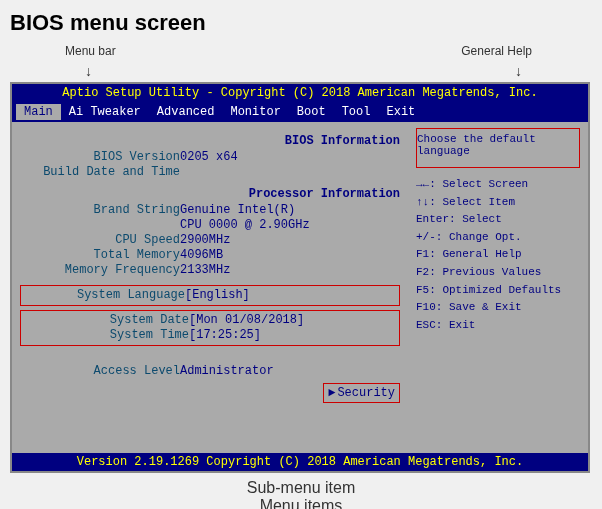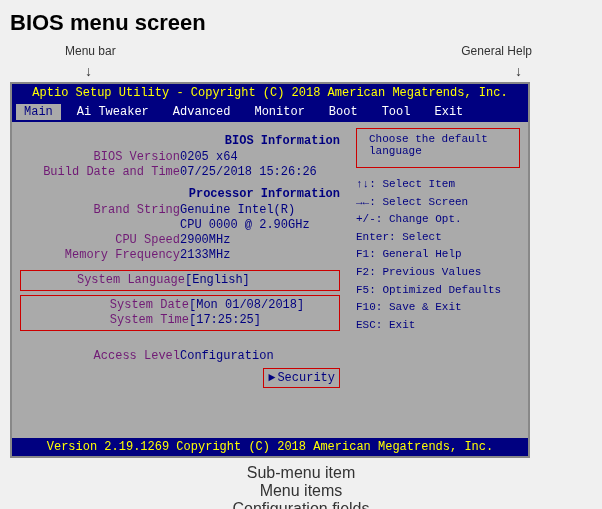--- a/index.html
+++ b/index.html
@@ -44,41 +44,41 @@
       margin-left: 75px;
     }
     .arrow-right-section {
       margin-right: 70px;
     }
 
     
     .bios-container {
       border: 2px solid #888;
       background: #aaaaaa;
-      width: 520px;
+      width: 580px;
       font-family: 'Courier New', monospace;
       font-size: 12px;
     }
 
     
     .bios-topbar {
       background: #000080;
       color: #ffff00;
       text-align: center;
       padding: 2px 4px;
       font-size: 12px;
       font-family: 'Courier New', monospace;
     }
 
     
     .bios-menubar {
       background: #000080;
       display: flex;
       padding: 2px 4px;
-      gap: 8px;
+      gap: 0;
     }
 
     .bios-menubar .menu-item {
       color: #ffffff;
       padding: 1px 8px;
       font-size: 12px;
       font-family: 'Courier New', monospace;
       cursor: pointer;
     }
 
@@ -118,37 +118,37 @@
       margin-bottom: 2px;
     }
 
     .info-row {
       display: flex;
       margin-bottom: 1px;
     }
 
     .info-label {
       min-width: 160px;
-      color: #701a75;
+      color: #0c4a6e;
     }
 
     .info-value {
       color: #000080;
     }
 
     .highlight-box {
       border: 1px solid #cc0000;
       padding: 2px 4px;
       margin: 3px 0;
       color: #000080;
     }
 
     .help-box {
       border: 1px solid #cc0000;
-      padding: 4px 12px;
+      padding: 4px 0;
       margin-bottom: 8px;
       color: #000080;
       font-size: 11px;
       min-height: 40px;
     }
 
     .shortcuts {
       color: #000080;
       font-size: 11px;
       line-height: 1.6;
@@ -236,37 +236,40 @@
 
       
       <div class="section-header">BIOS Information</div>
 
       <div class="info-row">
         <span class="info-label">BIOS Version</span>
         <span class="info-value">0205 x64</span>
       </div>
       <div class="info-row">
         <span class="info-label">Build Date and Time</span>
-        <span class="info-value">07/25/2018 15:26:26</span>
       </div>
 
       
       <div style="margin-top:8px;">
         <div class="section-header">Processor Information</div>
         <div class="info-row">
           <span class="info-label">Brand String</span>
           <span class="info-value">Genuine Intel(R)</span>
         </div>
         <div class="info-row">
           <span class="info-label"></span>
           <span class="info-value">CPU 0000 @ 2.90GHz</span>
         </div>
         <div class="info-row">
           <span class="info-label">CPU Speed</span>
           <span class="info-value">2900MHz</span>
+        </div>
+        <div class="info-row">
+          <span class="info-label">Total Memory</span>
+          <span class="info-value">4096MB</span>
         </div>
         <div class="info-row">
           <span class="info-label">Memory Frequency</span>
           <span class="info-value">2133MHz</span>
         </div>
       </div>
 
       
       <div style="margin-top:8px;">
         <div class="highlight-box">
@@ -286,43 +289,43 @@
         <div class="info-row">
           <span class="info-label">System Time</span>
           <span class="info-value">[17:25:25]</span>
         </div>
       </div>
 
       
       <div style="margin-top:18px;">
         <div class="info-row">
           <span class="info-label">Access Level</span>
-          <span class="info-value">Configuration</span>
+          <span class="info-value">Administrator</span>
         </div>
       </div>
 
       
       <div class="security-row" style="border:1px solid #cc0000; padding: 2px 4px; margin-top:4px; display:inline-flex; align-items:center;">
         <span class="triangle">►</span>
         <span>Security</span>
       </div>
 
     </div>
 
     <div class="bios-right">
 
       <div class="help-box">
         <span>Choose the default language</span>
       </div>
 
       <div class="shortcuts">
+        <div>→←: Select Screen</div>
         <div>↑↓: Select Item</div>
-        <div>→←: Select Screen</div>
+        <div>Enter: Select</div>
         <div>+/-: Change Opt.</div>
-        <div>Enter: Select</div>
         <div>F1:  General Help</div>
         <div>F2:  Previous Values</div>
         <div>F5:  Optimized Defaults</div>
         <div>F10: Save &amp; Exit</div>
         <div>ESC: Exit</div>
       </div>
 
     </div>
 
   </div>

